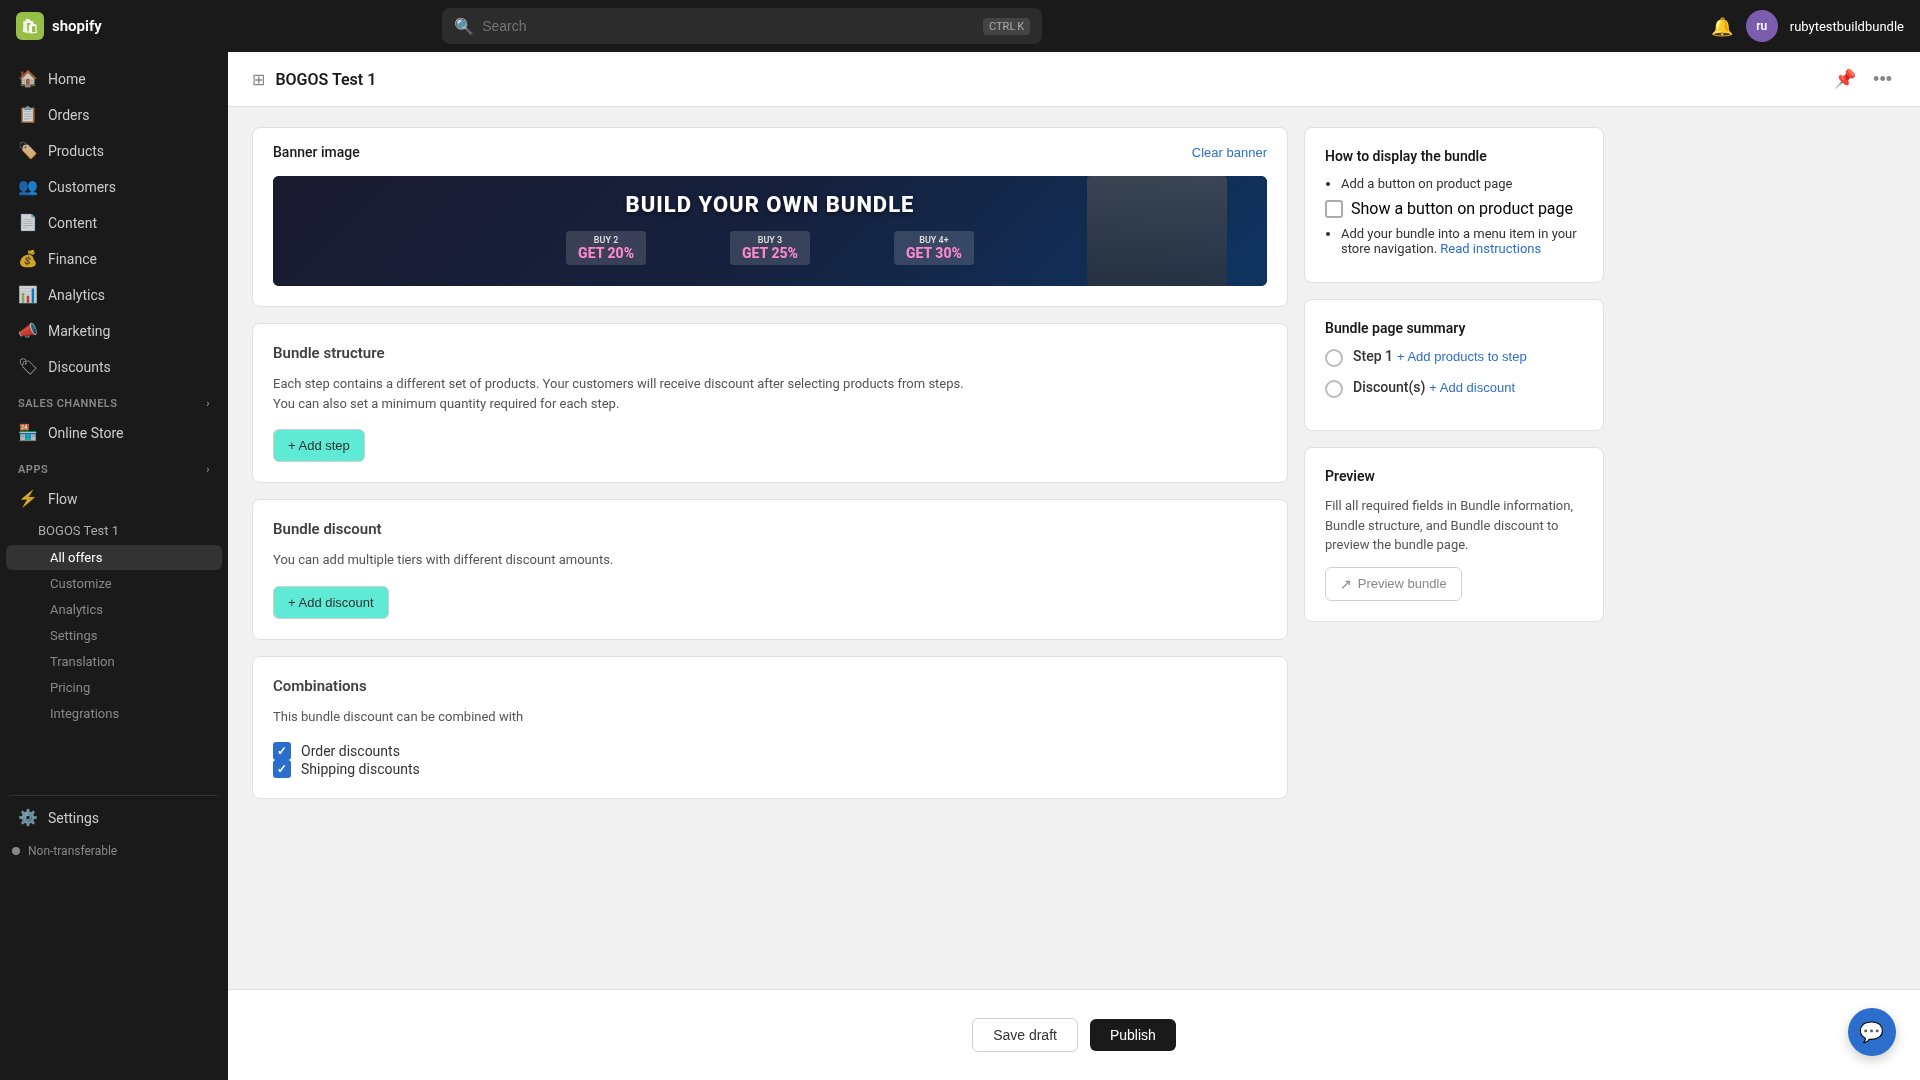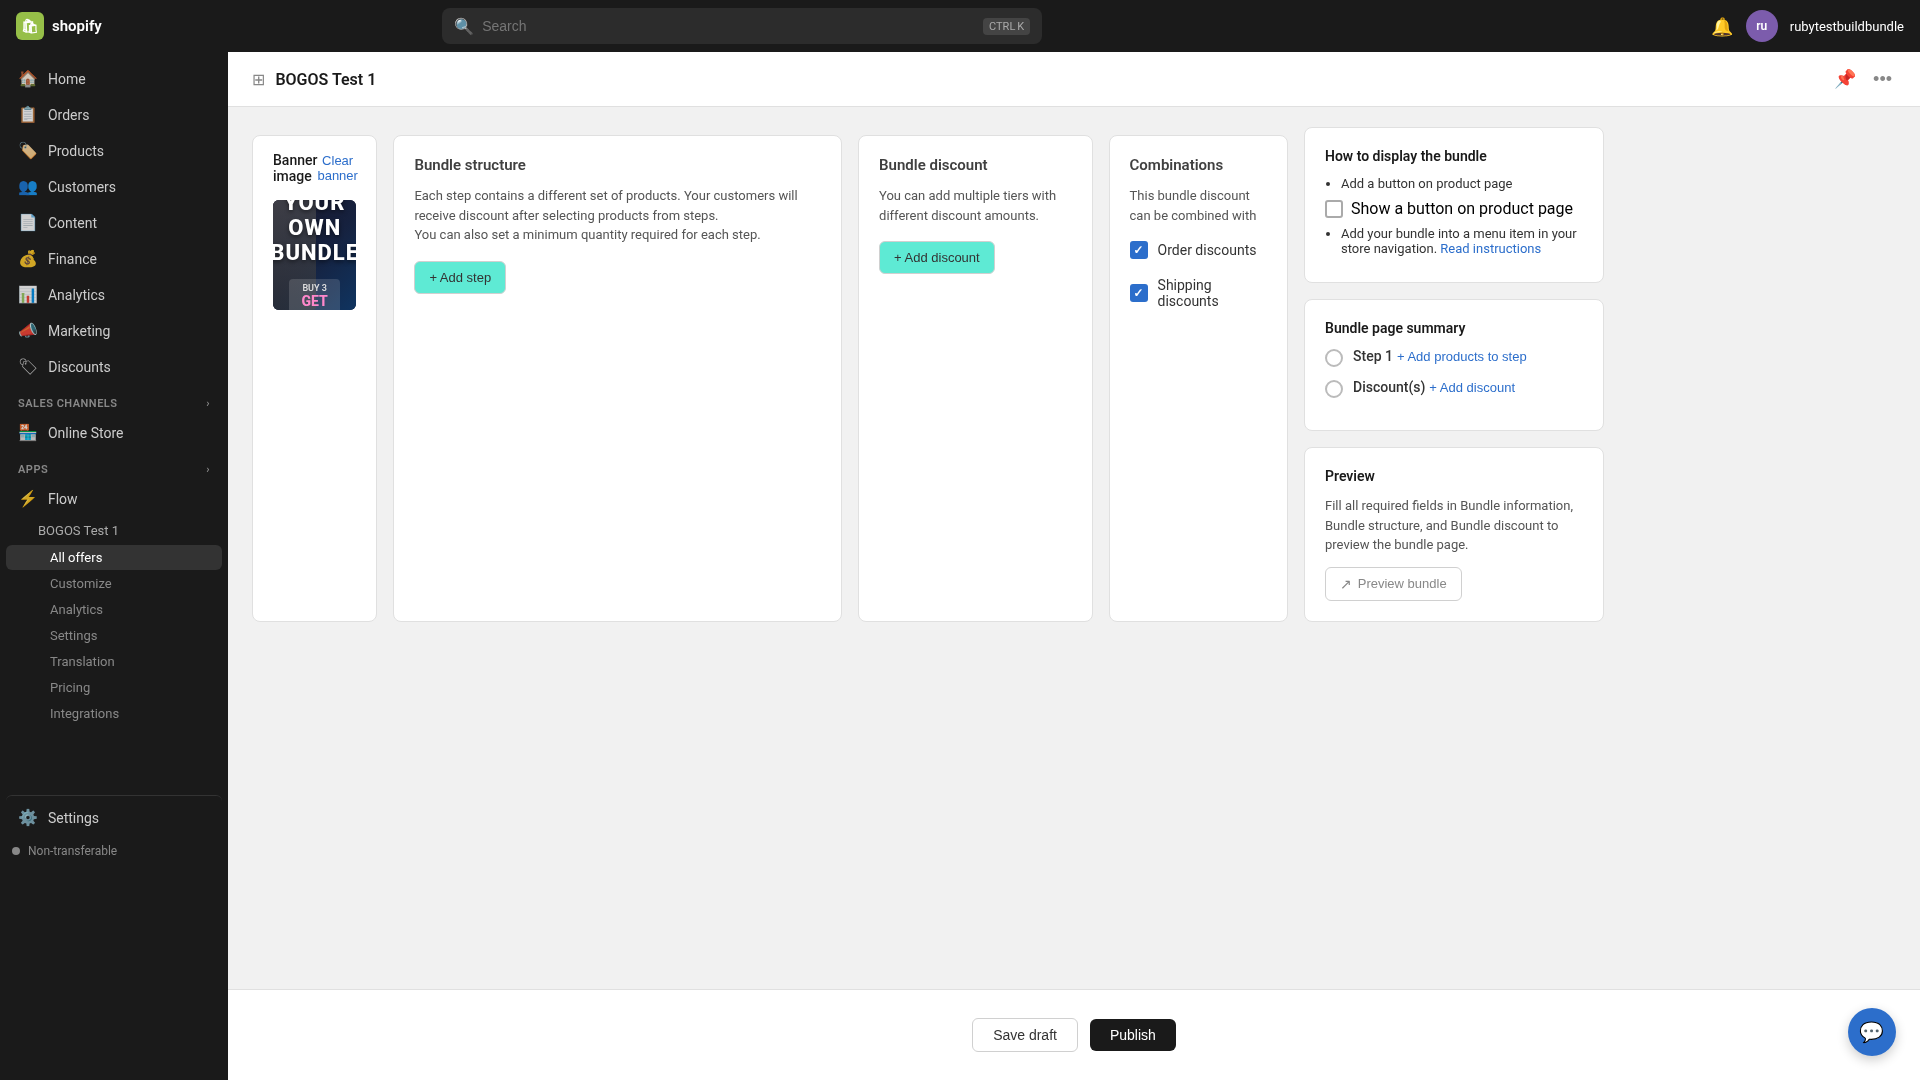--- a/index.html
+++ b/index.html
@@ -182,21 +182,21 @@
     .page-header-actions { margin-left: auto; display: flex; gap: 8px; }
     .icon-btn { background: none; border: none; cursor: pointer; color: #888; font-size: 18px; padding: 4px; }
 
     
     .content-area {
       display: flex;
       gap: 16px;
       padding: 20px 24px;
       max-width: 1400px;
     }
-    .main-panel { flex: 1; display: flex; flex-direction: row; gap: 16px; margin-top: 8px; }
+    .main-panel { flex: 1; display: flex; flex-direction: column; gap: 16px; }
     .side-panel { width: 300px; flex-shrink: 0; display: flex; flex-direction: column; gap: 16px; }
 
     
     .card {
       background: white;
       border-radius: 8px;
       border: 1px solid #e0e0e0;
       overflow: hidden;
     }
     .card-body { padding: 20px; }
@@ -298,21 +298,21 @@
       border-radius: 6px;
       background: #5eead4;
       color: #333;
       font-size: 13px;
       cursor: pointer;
       font-weight: 500;
     }
 
     
     
-    .checkbox-group { display: flex; flex-direction: column; gap: 18px; margin-top: 12px; }
+    .checkbox-group { display: flex; flex-direction: column; gap: 0; margin-top: 12px; }
     .checkbox-row { display: flex; align-items: center; gap: 10px; font-size: 14px; color: #333; }
     .checkbox-checked {
       width: 18px;
       height: 18px;
       background: #2c6ecb;
       border-radius: 3px;
       display: flex;
       align-items: center;
       justify-content: center;
       flex-shrink: 0;

